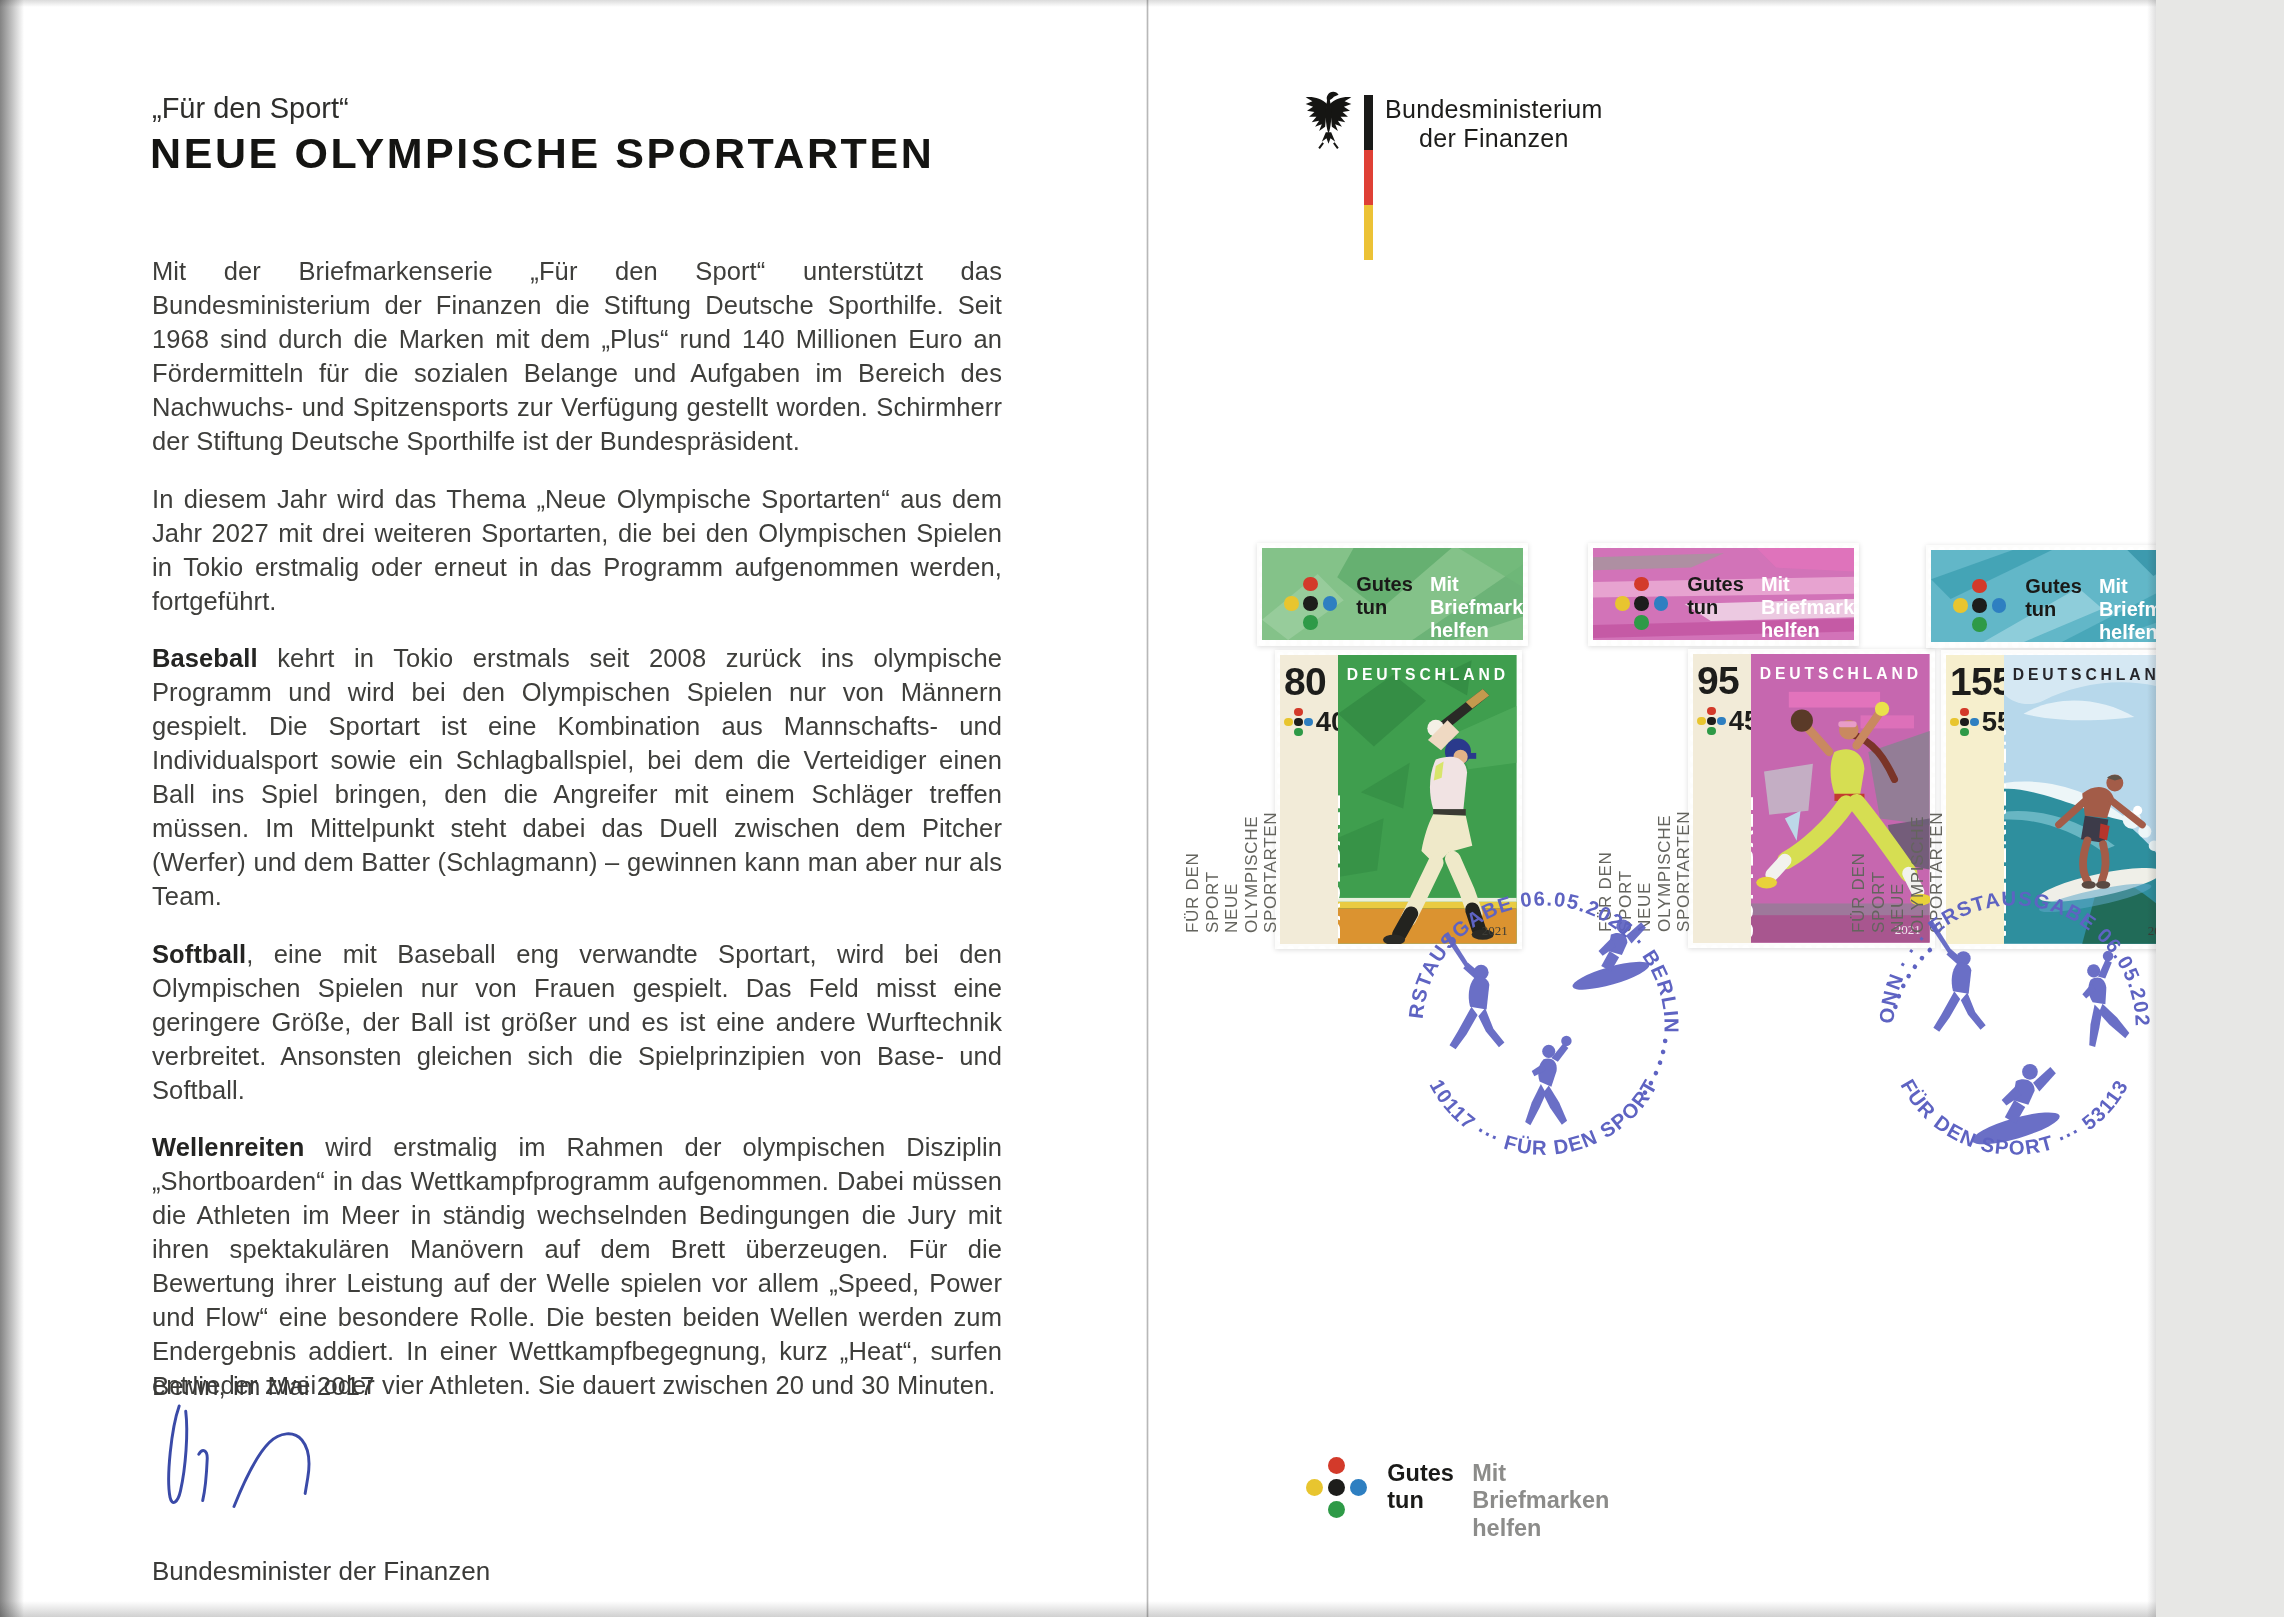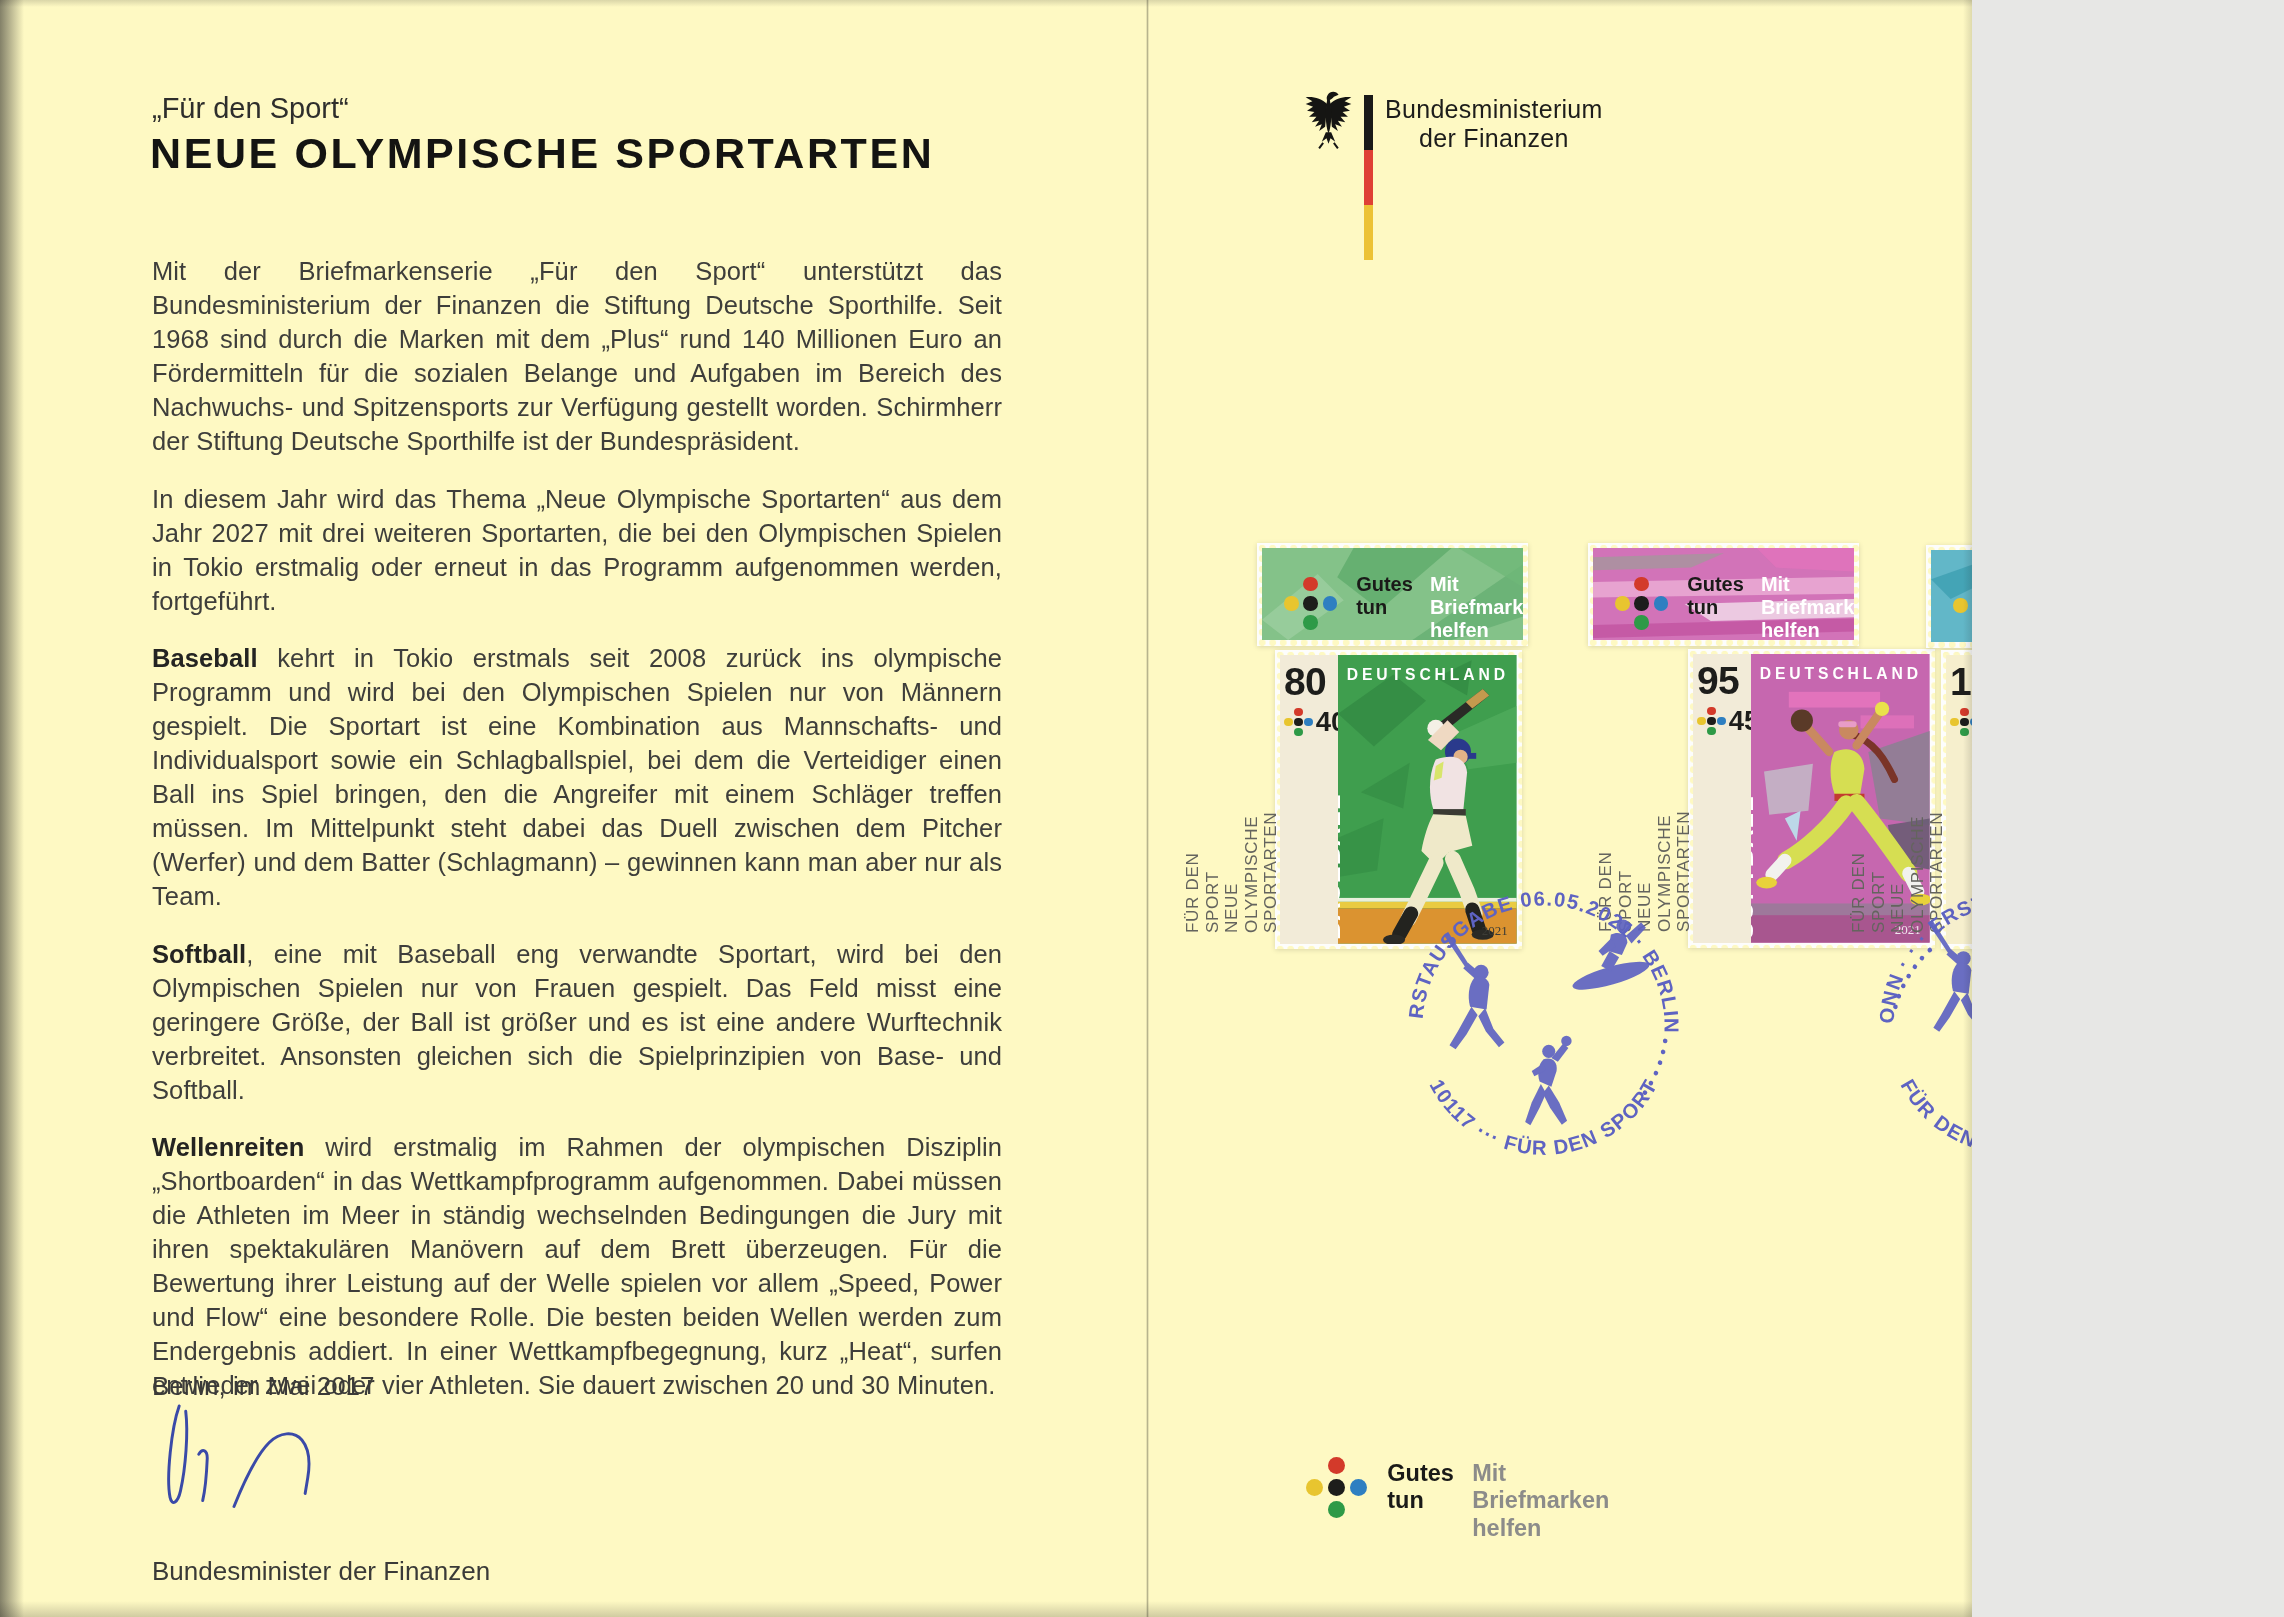--- a/index.html
+++ b/index.html
@@ -1,17 +1,17 @@
 <!DOCTYPE html>
 <html style="font-size:10.5px"><head>
 <meta charset="utf-8">
 <style>
   html,body{margin:0;padding:0;background:#e7e7e5;}
   *{box-sizing:border-box;}
-  .sheet{position:relative;width:1972px;height:1618px;background:#fef9c3;overflow:hidden;
+  .sheet{position:relative;width:2156px;height:1618px;background:#ffffff;overflow:hidden;
          font-family:"Liberation Sans",sans-serif;color:#3e3e3b;}
   
   .edge-left{position:absolute;left:0;top:0;width:23.5px;height:100%;
     background:linear-gradient(to right,rgba(30,30,30,.55),rgba(30,30,30,0));}
   .edge-bottom{position:absolute;left:0;bottom:0;width:100%;height:17px;
     background:linear-gradient(to top,rgba(30,30,30,.22),rgba(30,30,30,0));}
   .edge-top{position:absolute;left:0;top:0;width:100%;height:6.5px;
     background:linear-gradient(to bottom,rgba(30,30,30,.16),rgba(30,30,30,0));}
   .edge-right{position:absolute;right:0;top:0;width:9.2px;height:100%;
     background:linear-gradient(to left,rgba(30,30,30,.14),rgba(30,30,30,0));}

